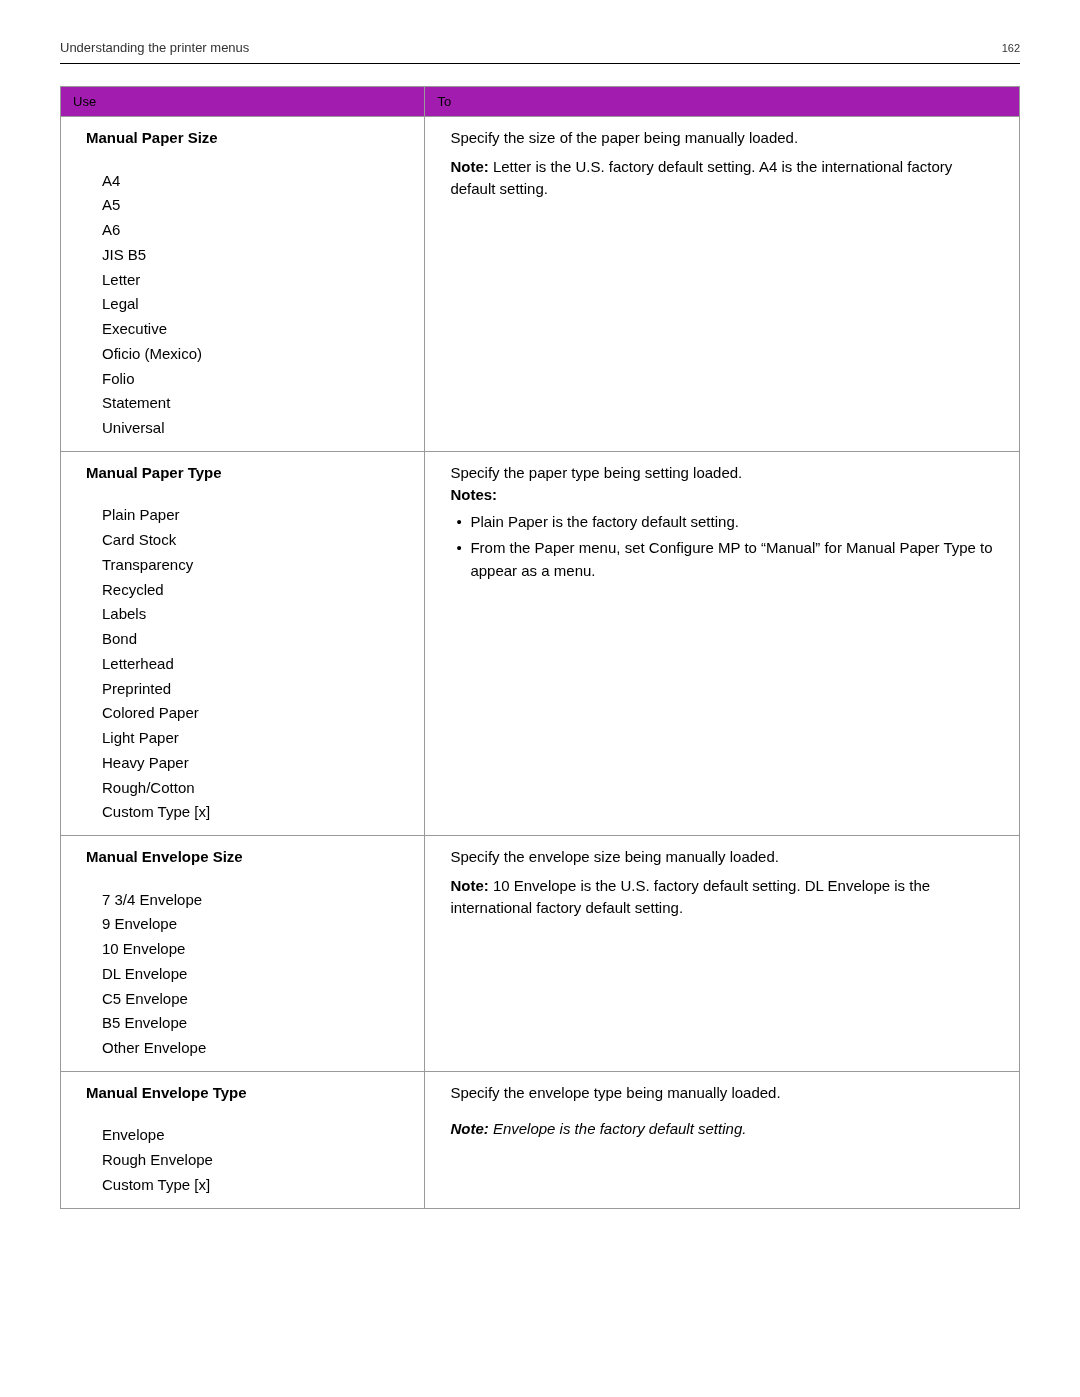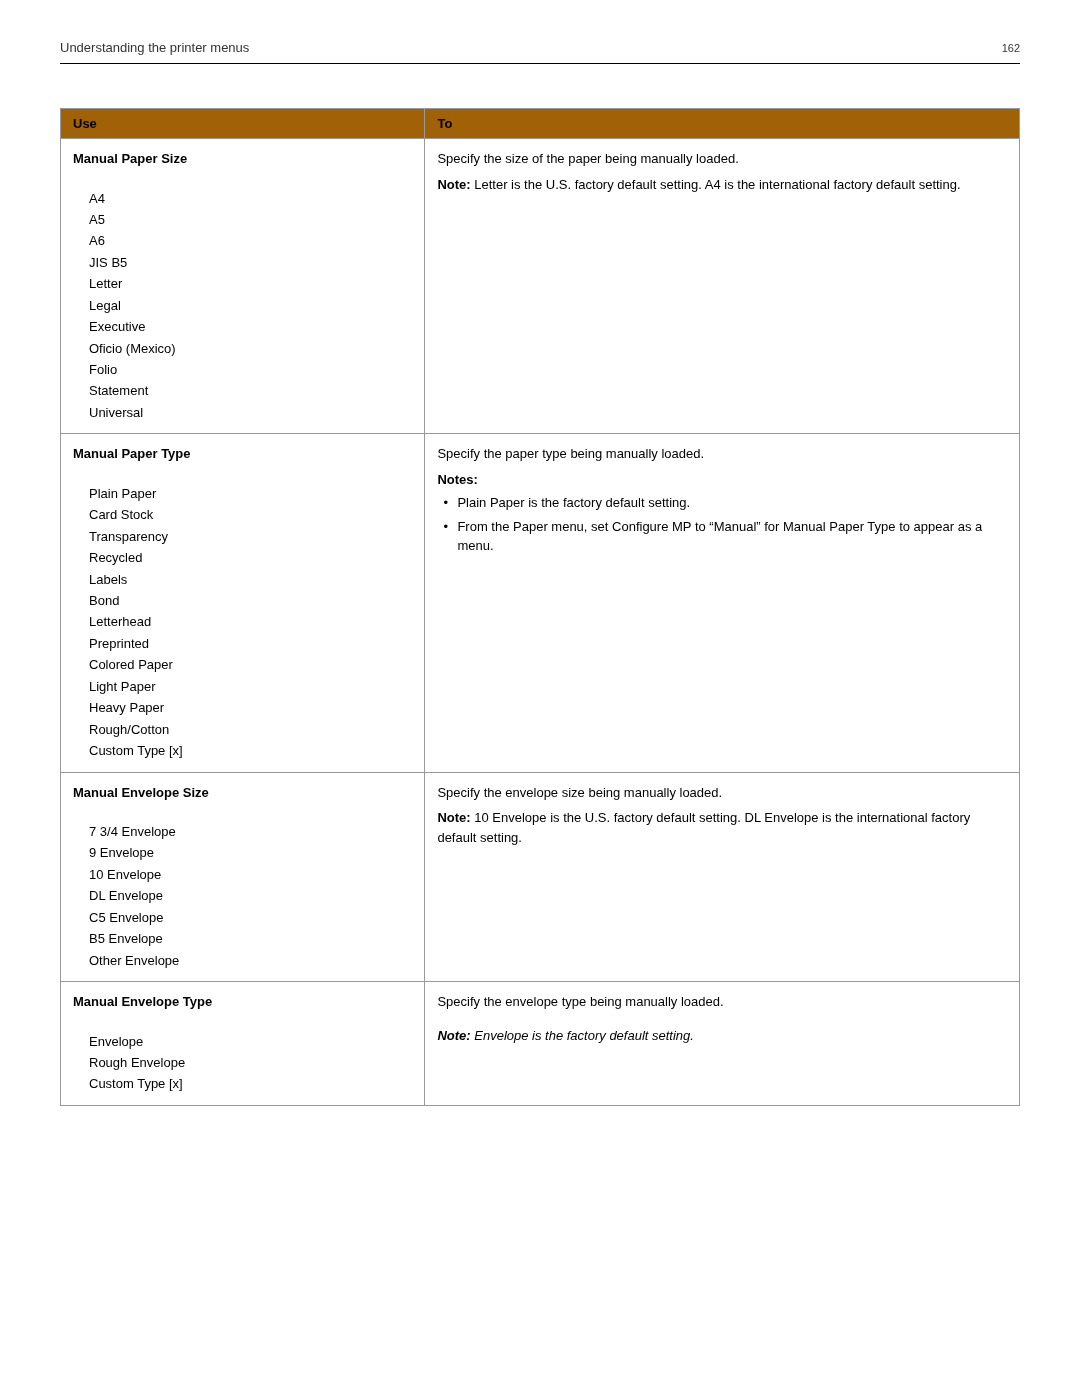--- a/index.html
+++ b/index.html
@@ -17,53 +17,53 @@
       min-height: 1397px;
       padding: 40px 60px;
     }
 
     .page-header {
       display: flex;
       justify-content: space-between;
       align-items: center;
       padding-bottom: 8px;
       border-bottom: 1px solid #000;
-      margin-bottom: 44px;
+      margin-bottom: 22px;
     }
 
     .page-header-title {
       font-size: 13px;
       color: #333;
     }
 
     .page-header-number {
       font-size: 11px;
       color: #333;
     }
 
     .main-table {
       width: 100%;
       border-collapse: collapse;
       border: 1px solid #999;
     }
 
     .main-table th {
-      background-color: #a16207;
+      background-color: #a21caf;
       padding: 7px 12px;
       text-align: left;
-      font-weight: bold;
+      font-weight: normal;
       font-size: 13px;
       border: 1px solid #999;
     }
 
     .main-table td {
-      padding: 10px 12px;
+      padding: 10px 25px;
       vertical-align: top;
       border: 1px solid #999;
-      font-size: 13px;
+      font-size: 15px;
       line-height: 1.5;
     }
 
     .main-table .use-col {
       width: 38%;
     }
 
     .main-table .to-col {
       width: 62%;
     }
@@ -163,22 +163,22 @@
           <div>Letterhead</div>
           <div>Preprinted</div>
           <div>Colored Paper</div>
           <div>Light Paper</div>
           <div>Heavy Paper</div>
           <div>Rough/Cotton</div>
           <div>Custom Type [x]</div>
         </div>
       </td>
       <td class="to-col">
-        <div>Specify the paper type being manually loaded.</div>
-        <div style="margin-top:6px;">
+        <div>Specify the paper type being setting loaded.</div>
+        <div style="">
           <span class="note-bold">Notes:</span>
           <ul class="bullet-list">
             <li>Plain Paper is the factory default setting.</li>
             <li>From the Paper menu, set Configure MP to “Manual” for Manual Paper Type to appear as a menu.</li>
           </ul>
         </div>
       </td>
     </tr>
 
     <tr>

